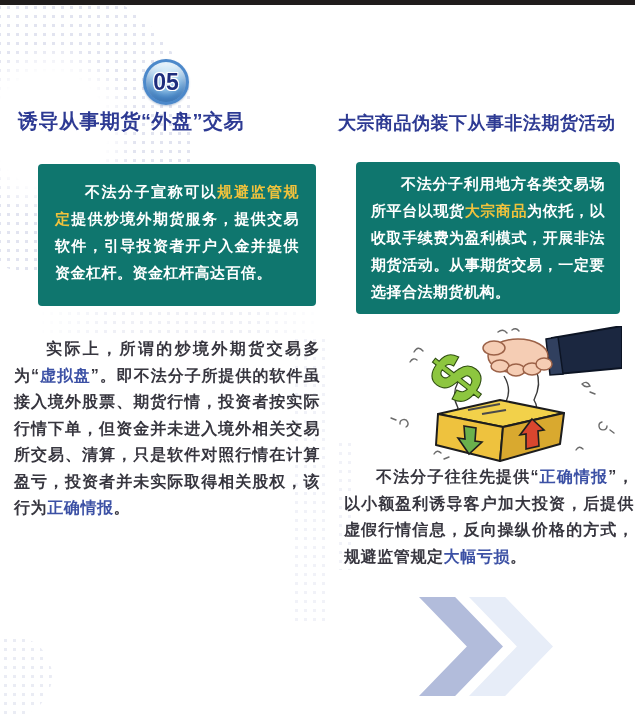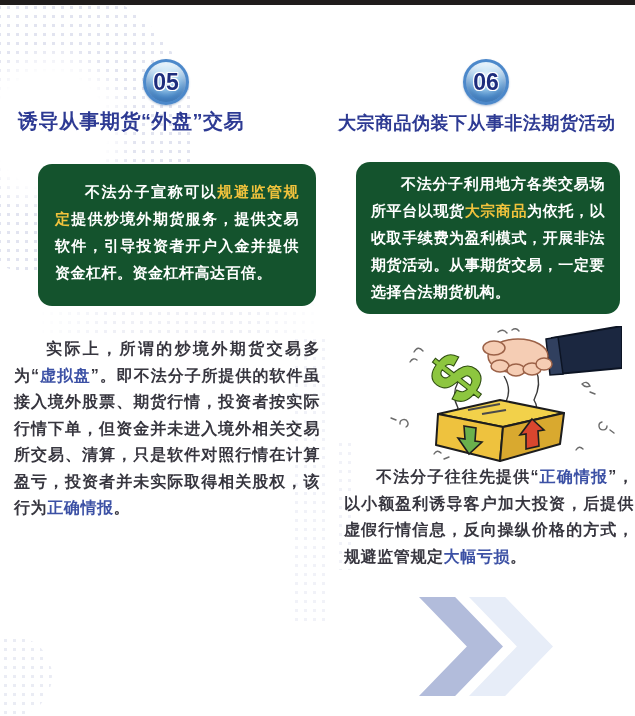--- a/index.html
+++ b/index.html
@@ -27,21 +27,21 @@
     display:flex;align-items:center;justify-content:center;
     color:#1e2d7d;font-size:23px;font-weight:bold;
     text-shadow:1px 1px 0 #fff,-1px -1px 0 #fff,1px -1px 0 #fff,-1px 1px 0 #fff,0 1px 0 #fff,0 -1px 0 #fff;}
   .badge-left{left:143px;top:59px;}
   .badge-right{left:463px;top:59px;}
 
   .title{position:absolute;color:#2d3a93;font-weight:bold;text-align:left;letter-spacing:.5px;}
   .title-left{left:18px;top:108px;width:300px;font-size:20px;}
   .title-right{left:338px;top:111px;width:296px;font-size:18px;}
 
-  .bluebox{position:absolute;background:#14532d;border-radius:14px;color:#ffffff;
+  .bluebox{position:absolute;background:#0f766e;border-radius:4px;color:#ffffff;
     font-size:15px;font-weight:bold;line-height:27px;text-align:justify;letter-spacing:.5px;}
   .bluebox .inner{padding:14px 17px;text-indent:2em;}
   .bluebox-left{left:38px;top:164px;width:278px;height:142px;}
   .bluebox-right{left:356px;top:162px;width:264px;height:152px;}
   .bluebox-right .inner{padding:8px 15px;}
   .hl-yellow{color:#f0c23c;}
 
   .para{position:absolute;color:#37363f;font-size:16px;font-weight:bold;line-height:26.5px;
     text-align:justify;text-indent:2em;letter-spacing:.6px;}
   .para-l1{left:14px;top:336px;width:306px;}
@@ -72,23 +72,20 @@
     <span>05</span>
   </div>
   <div class="title title-left">诱导从事期货“外盘”交易</div>
 
   <div class="bluebox bluebox-left">
     <div class="inner"><span>不法分子宣称可以</span><span class="hl-yellow">规避监管规定</span><span>提供炒境外期货服务，提供交易软件，引导投资者开户入金并提供资金杠杆。资金杠杆高达百倍。</span></div>
   </div>
 
   <div class="para para-l1"><span>实际上，所谓的炒境外期货交易多为“</span><span class="hl-blue">虚拟盘</span><span>”。即不法分子所提供的软件虽接入境外股票、期货行情，投资者按实际行情下单，但资金并未进入境外相关交易所交易、清算，只是软件对照行情在计算盈亏，投资者并未实际取得相关股权，该行为</span><span class="hl-blue">正确情报</span><span>。</span></div>
 
-  <div class="badge badge-right">
-    <span>06</span>
-  </div>
   <div class="title title-right">大宗商品伪装下从事非法期货活动</div>
 
   <div class="bluebox bluebox-right">
     <div class="inner"><span>不法分子利用地方各类交易场所平台以现货</span><span class="hl-yellow">大宗商品</span><span>为依托，以收取手续费为盈利模式，开展非法期货活动。从事期货交易，一定要选择合法期货机构。</span></div>
   </div>
 
   <svg class="illu" viewBox="0 0 236 138">
 
     <g fill="none" stroke="#6b6b6b" stroke-width="1.4" stroke-linecap="round">
       <path d="M28,26 q4,-7 9,-1 M24,36 q3,-5 7,-2"></path>

